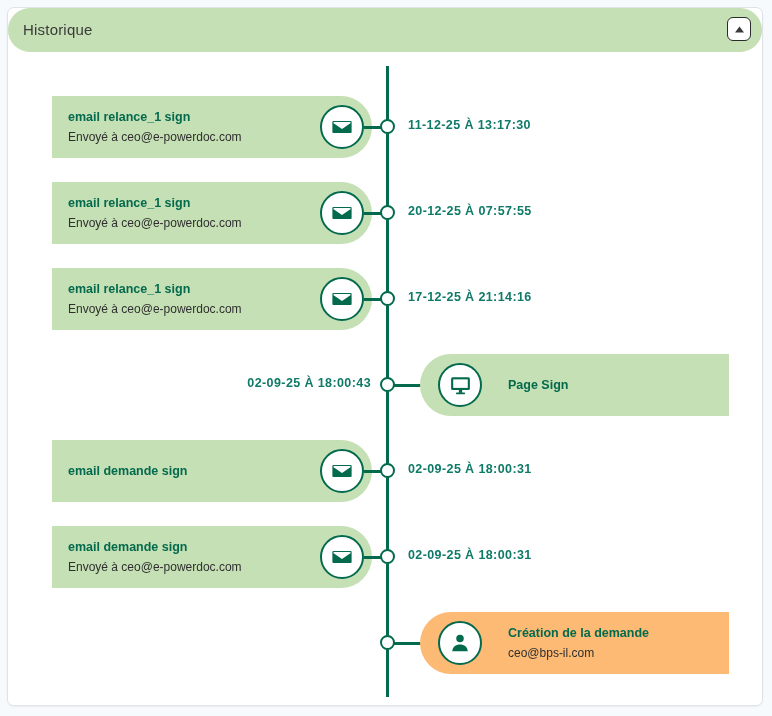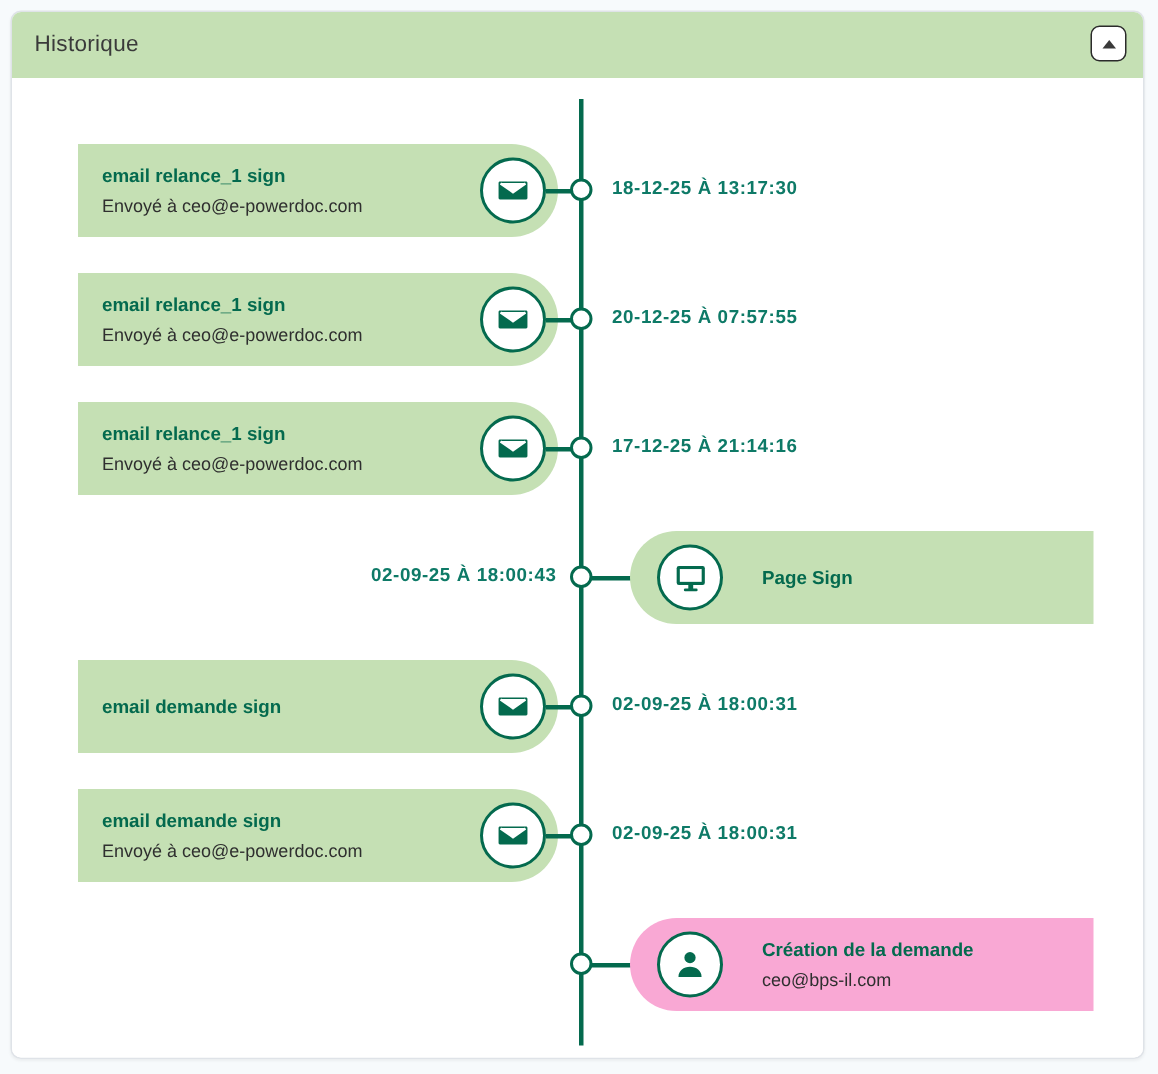--- a/index.html
+++ b/index.html
@@ -28,20 +28,21 @@
     box-shadow: 0 1px 2px rgba(0,0,0,0.05);
     overflow: hidden;
   }
   .panel-header {
     position: relative;
     height: 43px;
     background: #c5e0b4;
     border-bottom: 1px solid #c5e0b4;
     display: flex;
     align-items: center;
+    border-radius: 22px;
   }
   .panel-title {
     margin-left: 15px;
     font-size: 15px;
     color: #3a3a3a;
     letter-spacing: 0.2px;
   }
   .collapse-btn {
     position: absolute;
     right: 11px;
@@ -98,21 +99,21 @@
     border-radius: 0 31px 31px 0;
     padding-left: 12px;
   }
   .card.right {
     left: 412px;
     width: 309px;
     border-radius: 31px 0 0 31px;
     padding-left: 0;
   }
   .card.right.green { background: #c5e0b4; }
-  .card.right.yellow { background: #f9a8d4; }
+  .card.right.yellow { background: #fdba74; }
 
   .card-text {
     flex: 1 1 auto;
     min-width: 0;
     padding-left: 4px;
   }
   .card.right .card-text { padding-left: 26px; }
 
   .card-title {
     font-size: 12.5px;
@@ -209,21 +210,21 @@
       <div class="icon-circle">
                 <svg width="22" height="22" viewBox="0 0 24 24" aria-hidden="true">
                   <path fill="#046a4e" d="M2.5 5.5h19c.6 0 1 .4 1 1v11c0 .6-.4 1-1 1h-19c-.6 0-1-.4-1-1v-11c0-.6.4-1 1-1z"></path>
                   <path fill="#ffffff" d="M2.9 6.6 12 13.2l9.1-6.6"></path>
                   <path fill="none" stroke="#ffffff" stroke-width="1.6" d="M2.9 6.9 12 13.3l9.1-6.4"></path>
                 </svg>
               </div>
     </div>
     <div class="connector left"></div>
     <div class="node"></div>
-    <div class="time right-of-spine">18-12-25 À 13:17:30</div>
+    <div class="time right-of-spine">11-12-25 À 13:17:30</div>
   </div>
 
   <div class="row" style="top: 130px;">
     <div class="card left">
       <div class="card-text">
         <div class="card-title">email relance_1 sign</div>
         <div class="card-sub">Envoyé à ceo@e-powerdoc.com</div>
       </div>
       <div class="icon-circle">
                 <svg width="22" height="22" viewBox="0 0 24 24" aria-hidden="true">

